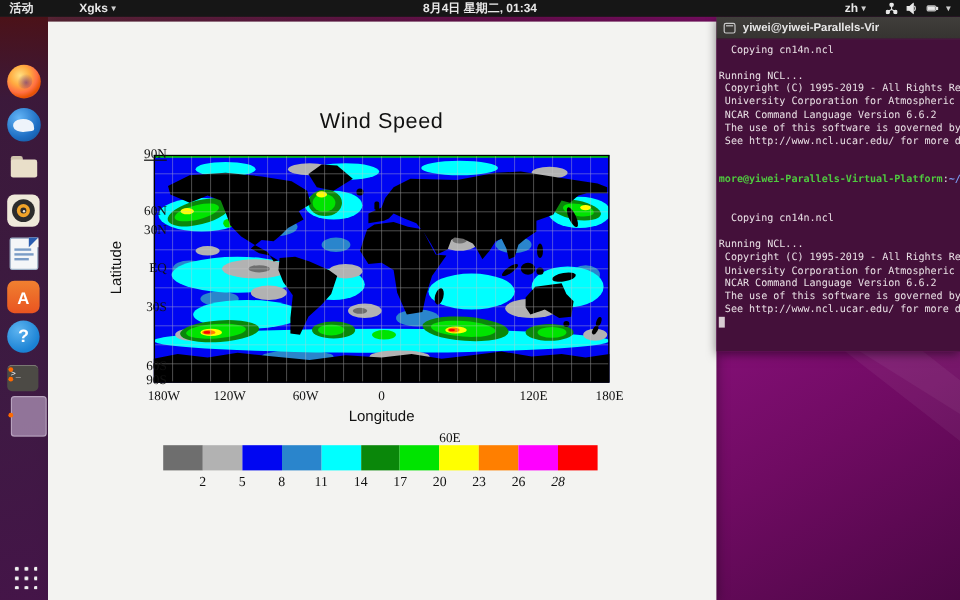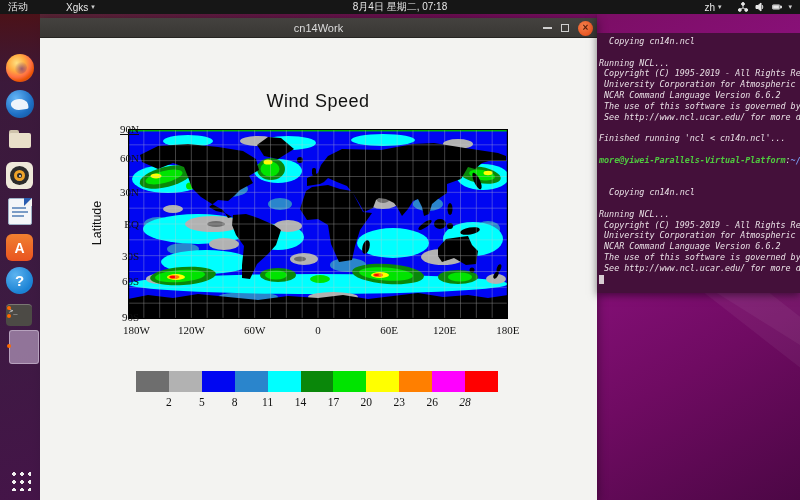--- a/index.html
+++ b/index.html
@@ -10,21 +10,21 @@
     background:
       linear-gradient(115deg, rgba(255,255,255,0.10) 0%, rgba(255,255,255,0) 45%),
       linear-gradient(150deg, #45101a 0%, #5c0d3e 18%, #7c0e66 38%, #8e1180 58%, #6f0b62 80%, #4c0745 100%);
   }
   .streak { position:absolute; background:rgba(255,255,255,0.05); transform:rotate(32deg); }
   #streak1 { left:560px; top:250px; width:420px; height:70px; }
   #streak2 { left:600px; top:330px; width:420px; height:40px; transform:rotate(38deg); }
 
   
   #topbar { position:absolute; left:0; top:0; width:800px; height:14px;
-    background:#161616; color:#e8e8e8; font-size:10px; display:flex; align-items:flex-end; z-index:50; }
+    background:#161616; color:#e8e8e8; font-size:10px; display:flex; align-items:flex-end; z-index:50;font-weight:bold; }
   #topbar .tb-item { padding:0 8px; height:14px; display:flex; align-items:center; gap:3px; cursor:default; }
   #topbar .caret { font-size:7px; color:#cfcfcf; }
   #tb-clock { position:absolute; left:50%; transform:translateX(-50%); }
   #tb-right { margin-left:auto; display:flex; align-items:center; }
   .tbicon { width:11px; height:11px; display:inline-flex; align-items:center; justify-content:center; }
   .tbicon svg { width:10px; height:10px; fill:#e8e8e8; stroke:#e8e8e8; }
 
   
   #dock { position:absolute; left:0; top:14px; width:40px; height:486px;
     background:linear-gradient(180deg, rgba(74,16,22,0.92) 0%, rgba(56,24,58,0.92) 14%, rgba(54,26,62,0.9) 60%, rgba(60,20,66,0.9) 100%);
@@ -98,42 +98,42 @@
     box-shadow:0 2px 8px rgba(0,0,0,0.5); z-index:30; }
   #termwin .titlebar { position:absolute; left:0; top:0; width:100%; height:19px;
     background:linear-gradient(180deg,#403e3b,#363431); border-bottom:1px solid #242321;
     display:flex; align-items:center; color:#e8e8e8; font-size:9.5px; font-weight:bold; }
   .term-glyph { width:10px; height:9px; border:1px solid #c9c9c9; border-radius:2px; margin:0 6px 0 6px; position:relative; }
   .term-glyph::after { content:""; position:absolute; left:1px; top:1px; width:6px; height:1.5px; background:#c9c9c9; }
   #term-title { white-space:nowrap; overflow:hidden; }
   #termbody { position:absolute; left:0; top:19px; width:203px; height:260px; background:#44103a;
     font-family:"DejaVu Sans Mono",monospace; font-size:8.4px; line-height:10.8px;
     color:#e9e0e5; padding:3px 0 0 2px; overflow:hidden; cursor:text; }
-  .tline { white-space:pre;font-style:italic; }
+  .tline { white-space:pre; }
   .prompt-user { color:#4fc93f; font-weight:bold; }
   .prompt-path { color:#7a9bf0; font-weight:bold; }
   .cursor { display:inline-block; width:5px; height:9px; background:#d8ccd2; vertical-align:-1px; }
 </style>
 </head>
 <body>
 
 <div id="screen">
   <div class="streak" id="streak1"></div>
   <div class="streak" id="streak2"></div>
 
   <div id="topbar">
     <div class="tb-item">
       <span>活动</span>
     </div>
     <div class="tb-item" style="margin-left:22px">
       <span>Xgks</span>
       <span class="caret">▾</span>
     </div>
     <div id="tb-clock" class="tb-item">
-      <span>8月4日 星期二, 07:18</span>
+      <span>8月4日 星期二, 01:34</span>
     </div>
     <div id="tb-right">
       <div class="tb-item">
         <span>zh</span>
         <span class="caret">▾</span>
       </div>
       <div class="tb-item" style="gap:6px">
         <span class="tbicon">
           <svg viewBox="0 0 10 10" fill="none">
               <circle cx="5" cy="2" r="1.4"></circle>
@@ -202,30 +202,20 @@
     <div class="dock-item" style="top:316px;height:34px">
       <div class="dock-dot" style="top:14px"></div>
       <div class="icon-xgkswin" style="margin-left:3px"></div>
     </div>
     <div class="dock-item" style="top:452px">
       <div class="icon-showapps"></div>
     </div>
   </div>
 
   <div id="plotwin">
-    <div class="titlebar">
-      <span>cn14Work</span>
-      <div class="winctl">
-        <div class="ctl-min"></div>
-        <div class="ctl-max"></div>
-        <div class="ctl-close">
-            <span>×</span>
-          </div>
-      </div>
-    </div>
 
     <div id="canvas">
       <div id="plot-title">Wind Speed</div>
 
       <div id="mapbox">
         <svg viewBox="0 0 380 190" preserveAspectRatio="none">
 
           <rect x="0" y="0" width="380" height="190" fill="#0006f2"></rect>
 
           <g fill="#2a85cc">
@@ -362,37 +352,38 @@
               <line y1="142.5" y2="142.5" x1="0" x2="380"></line>
               <line y1="158.33333333333334" y2="158.33333333333334" x1="0" x2="380"></line>
               <line y1="174.16666666666666" y2="174.16666666666666" x1="0" x2="380"></line>
             </g>
           <rect x="0.5" y="0.5" width="379" height="189" fill="none" stroke="#000" stroke-width="1.4"></rect>
         </svg>
       </div>
 
       <div id="yticks">
           <div class="ytick" style="top: 84px; text-decoration: underline;">90N</div>
-          <div class="ytick" style="top: 113px;">60N</div>
+          <div class="ytick" style="top: 131px;">60N</div>
           <div class="ytick" style="top: 147.34px;">30N</div>
           <div class="ytick" style="top: 179.01px;">EQ</div>
           <div class="ytick" style="top: 210.68px;">30S</div>
-          <div class="ytick" style="top: 236px;">60S</div>
+          <div class="ytick" style="top: 260px;">60S</div>
           <div class="ytick" style="top: 272px;">90S</div>
         </div>
       <div id="xticks">
           <div class="xtick" style="left: 88px; text-align: right;">180W</div>
           <div class="xtick" style="left: 151.33px;">120W</div>
           <div class="xtick" style="left: 214.66px;">60W</div>
           <div class="xtick" style="left: 277.99px;">0</div>
-          <div class="xtick" style="left: 349px;">60E</div>
+          <div class="xtick" style="left: 335px; margin-top: 35px;">60E</div>
           <div class="xtick" style="left: 404.65px;">120E</div>
           <div class="xtick" style="left: 467.98px;">180E</div>
         </div>
       <div id="ylab">Latitude</div>
+      <div id="xlab">Longitude</div>
 
       <div id="colorbar">
           <div class="cell" style="background: rgb(110, 110, 110);"></div>
           <div class="cell" style="background: rgb(178, 178, 178);"></div>
           <div class="cell" style="background: rgb(0, 6, 242);"></div>
           <div class="cell" style="background: rgb(42, 133, 204);"></div>
           <div class="cell" style="background: rgb(0, 255, 255);"></div>
           <div class="cell" style="background: rgb(10, 135, 10);"></div>
           <div class="cell" style="background: rgb(0, 228, 0);"></div>
           <div class="cell" style="background: rgb(255, 255, 0);"></div>
@@ -409,31 +400,34 @@
           <span style="left: 54.5455%;">17</span>
           <span style="left: 63.6364%;">20</span>
           <span style="left: 72.7273%;">23</span>
           <span style="left: 81.8182%;">26</span>
           <span style="left: 90.9091%; font-style: italic;">28</span>
         </div>
     </div>
   </div>
 
   <div id="termwin">
+    <div class="titlebar">
+      <div class="term-glyph"></div>
+      <div id="term-title">yiwei@yiwei-Parallels-Vir</div>
+    </div>
     <div id="termbody">
         <div class="tline"><span>  Copying cn14n.ncl</span></div>
         <div class="tline">&nbsp;</div>
         <div class="tline"><span>Running NCL...</span></div>
         <div class="tline"><span> Copyright (C) 1995-2019 - All Rights Res</span></div>
         <div class="tline"><span> University Corporation for Atmospheric R</span></div>
         <div class="tline"><span> NCAR Command Language Version 6.6.2</span></div>
         <div class="tline"><span> The use of this software is governed by</span></div>
         <div class="tline"><span> See http://www.ncl.ucar.edu/ for more de</span></div>
         <div class="tline">&nbsp;</div>
-        <div class="tline"><span>Finished running 'ncl &lt; cn14n.ncl'...</span></div>
         <div class="tline">&nbsp;</div>
         <div class="tline"><span class="prompt-user">more@yiwei-Parallels-Virtual-Platform</span><span>:</span><span class="prompt-path">~/</span></div>
         <div class="tline">&nbsp;</div>
         <div class="tline">&nbsp;</div>
         <div class="tline"><span>  Copying cn14n.ncl</span></div>
         <div class="tline">&nbsp;</div>
         <div class="tline"><span>Running NCL...</span></div>
         <div class="tline"><span> Copyright (C) 1995-2019 - All Rights Res</span></div>
         <div class="tline"><span> University Corporation for Atmospheric R</span></div>
         <div class="tline"><span> NCAR Command Language Version 6.6.2</span></div>

